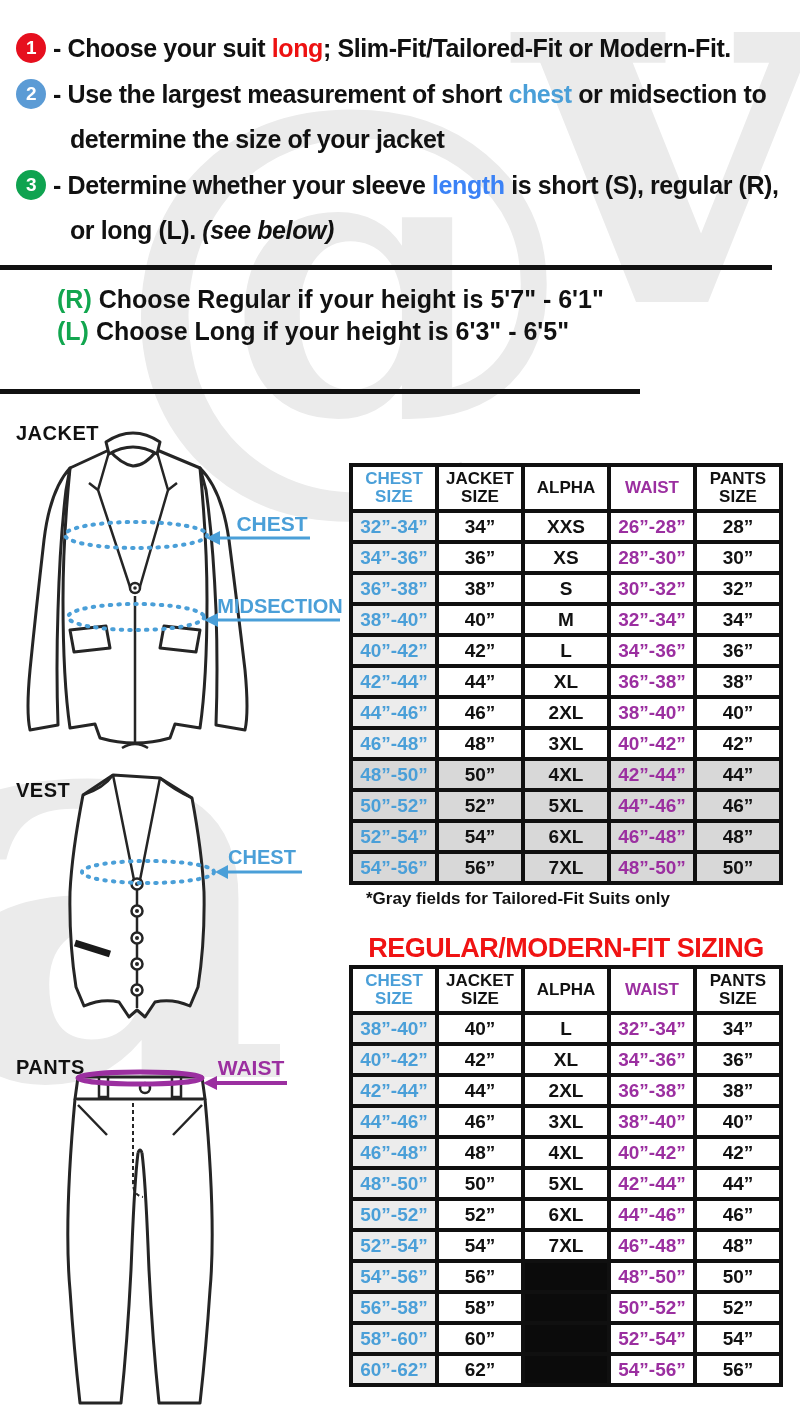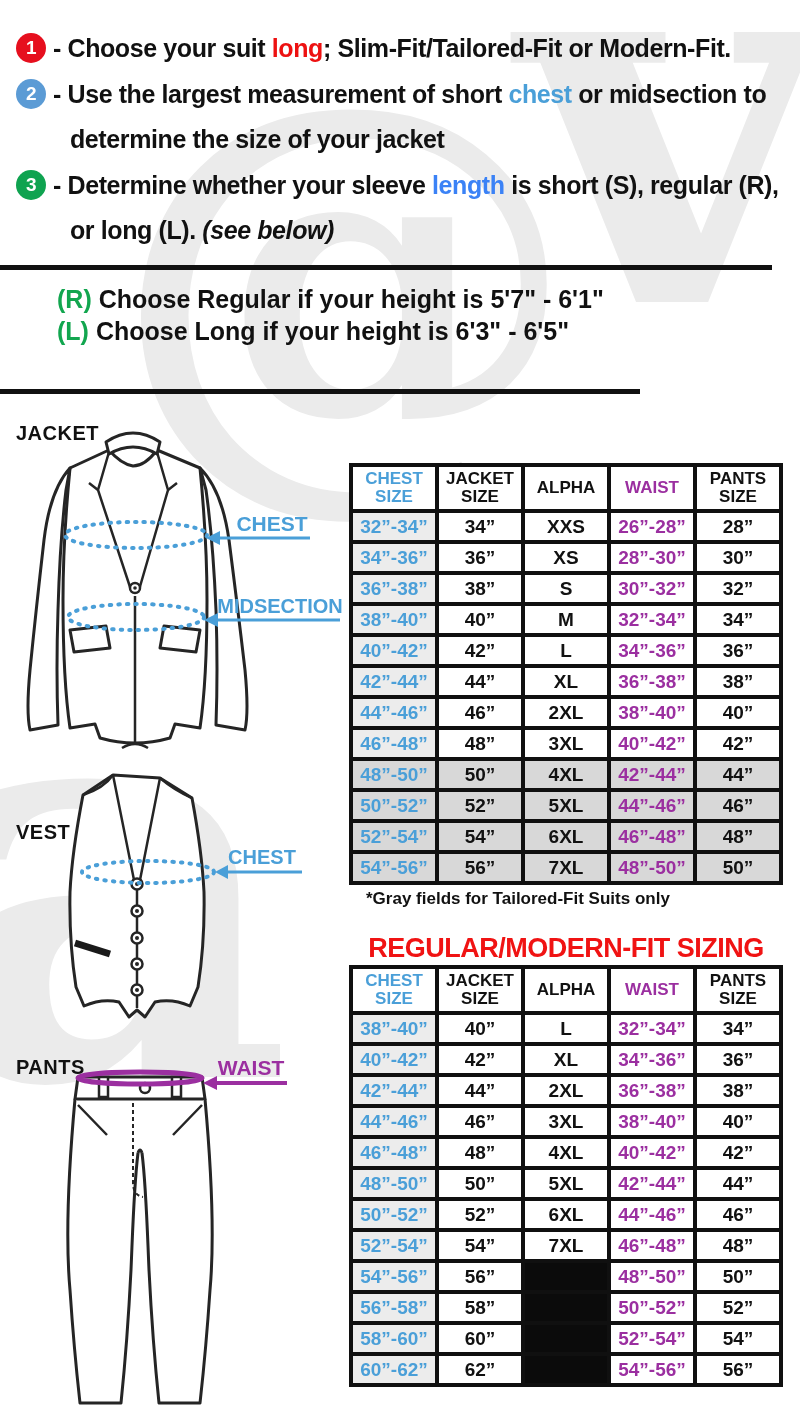--- a/index.html
+++ b/index.html
@@ -29,21 +29,21 @@
   .rule1{left:0;top:265px;width:772px;}
   .rule2{left:0;top:389px;width:640px;}
 
   
   .hguide{position:absolute;left:57px;top:283px;font-weight:bold;font-size:25px;line-height:32px;white-space:nowrap;}
   .hletter{color:#12a64f;}
 
   
   .glabel{position:absolute;font-weight:bold;font-size:20px;letter-spacing:0.5px;}
   .glabel.jacket{left:16px;top:422px;}
-  .glabel.vest{left:16px;top:821px;}
+  .glabel.vest{left:16px;top:779px;}
   .glabel.pants{left:16px;top:1056px;}
   svg text{font-family:"Liberation Sans",sans-serif;font-weight:bold;}
 
   
   .tbl-title{position:absolute;width:434px;text-align:center;color:#f01313;
              font-weight:bold;font-size:27px;letter-spacing:-0.5px;white-space:nowrap;}
   .tt-slim{left:349px;top:434px;}
   .tt-reg{left:349px;top:933px;}
   .size-table{position:absolute;left:349px;width:434px;border-collapse:collapse;
               table-layout:fixed;background:#fff;}

